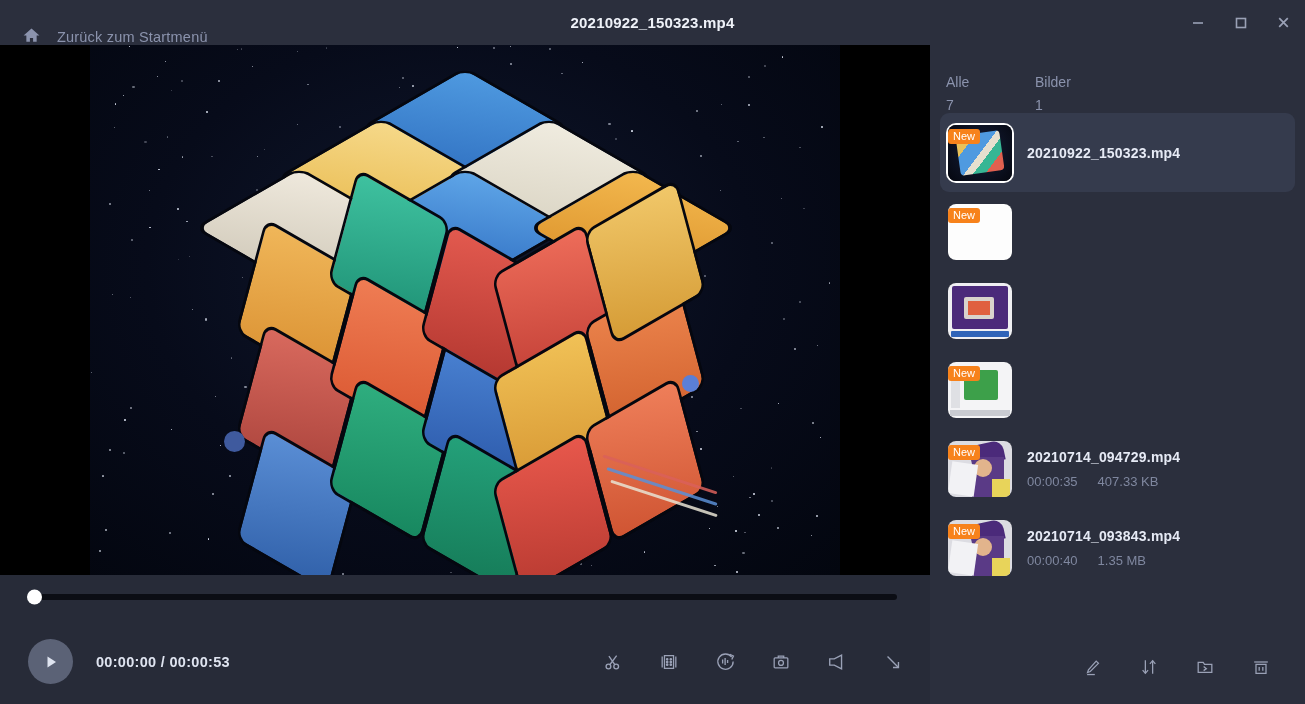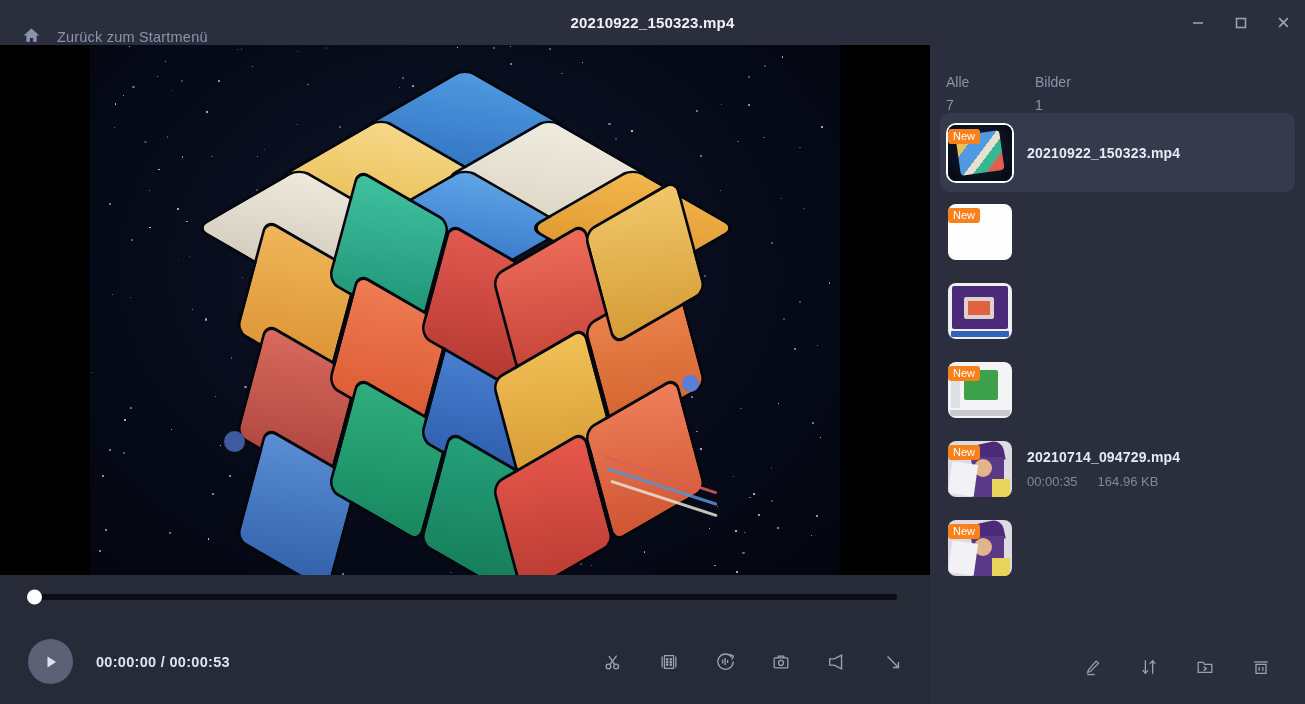--- a/index.html
+++ b/index.html
@@ -670,35 +670,42 @@
                 <div style="position:absolute;left:26px;top:18px;width:18px;height:18px;background:#e2b48c;border-radius:50%;"></div>
                 <div style="position:absolute;left:2px;top:22px;width:26px;height:32px;background:#f2f2f5;transform:rotate(8deg);"></div>
                 <div style="position:absolute;left:44px;top:38px;width:18px;height:18px;background:#e8d45a;"></div>
               </div>
               <div class="badge-new">New</div>
             </div>
             <div class="file-meta">
               <div class="file-name">20210714_094729.mp4</div>
               <div class="file-sub">
                 <span>00:00:35</span>
-                <span>164.96 KB</span>
+                <span>407.33 KB</span>
               </div>
             </div>
           </div>
           <div class="file-item">
             <div class="thumb">
               <div class="thumb-img" style="background:#dcdce2;">
                 <div style="position:absolute;left:22px;top:2px;width:34px;height:20px;background:#4b2a7a;border-radius:10px 10px 0 0;transform:rotate(-12deg);"></div>
                 <div style="position:absolute;left:24px;top:16px;width:32px;height:40px;background:#5a3a86;"></div>
                 <div style="position:absolute;left:26px;top:18px;width:18px;height:18px;background:#e2b48c;border-radius:50%;"></div>
                 <div style="position:absolute;left:2px;top:22px;width:26px;height:32px;background:#f2f2f5;transform:rotate(8deg);"></div>
                 <div style="position:absolute;left:44px;top:38px;width:18px;height:18px;background:#e8d45a;"></div>
               </div>
               <div class="badge-new">New</div>
             </div>
+            <div class="file-meta">
+              <div class="file-name">20210714_093843.mp4</div>
+              <div class="file-sub">
+                <span>00:00:40</span>
+                <span>1.35 MB</span>
+              </div>
+            </div>
           </div>
         </div>
 
       <div class="side-foot">
         <div class="foot-btn">
           <svg width="20" height="20" viewBox="0 0 22 22" fill="none" stroke="#9aa1b6" stroke-width="1.4">
             <path d="M14.5 4.5 L17 7 L8 16 L5 17 L6 14 Z"></path>
               <path d="M4.5 19.3 H13"></path>
           </svg>
         </div>

